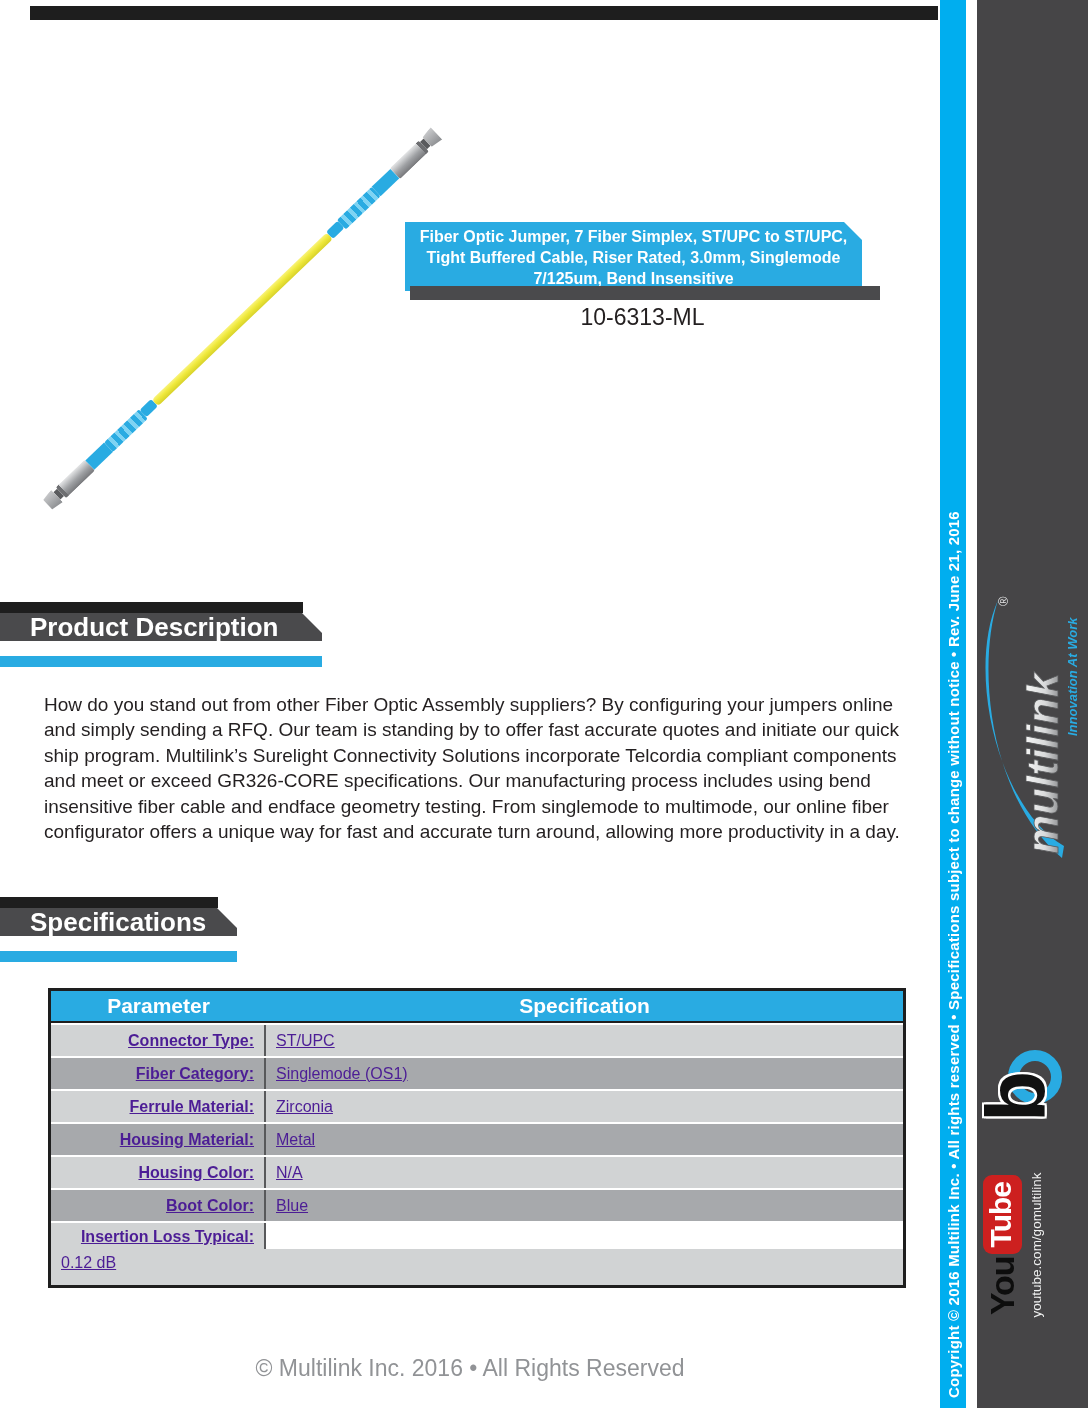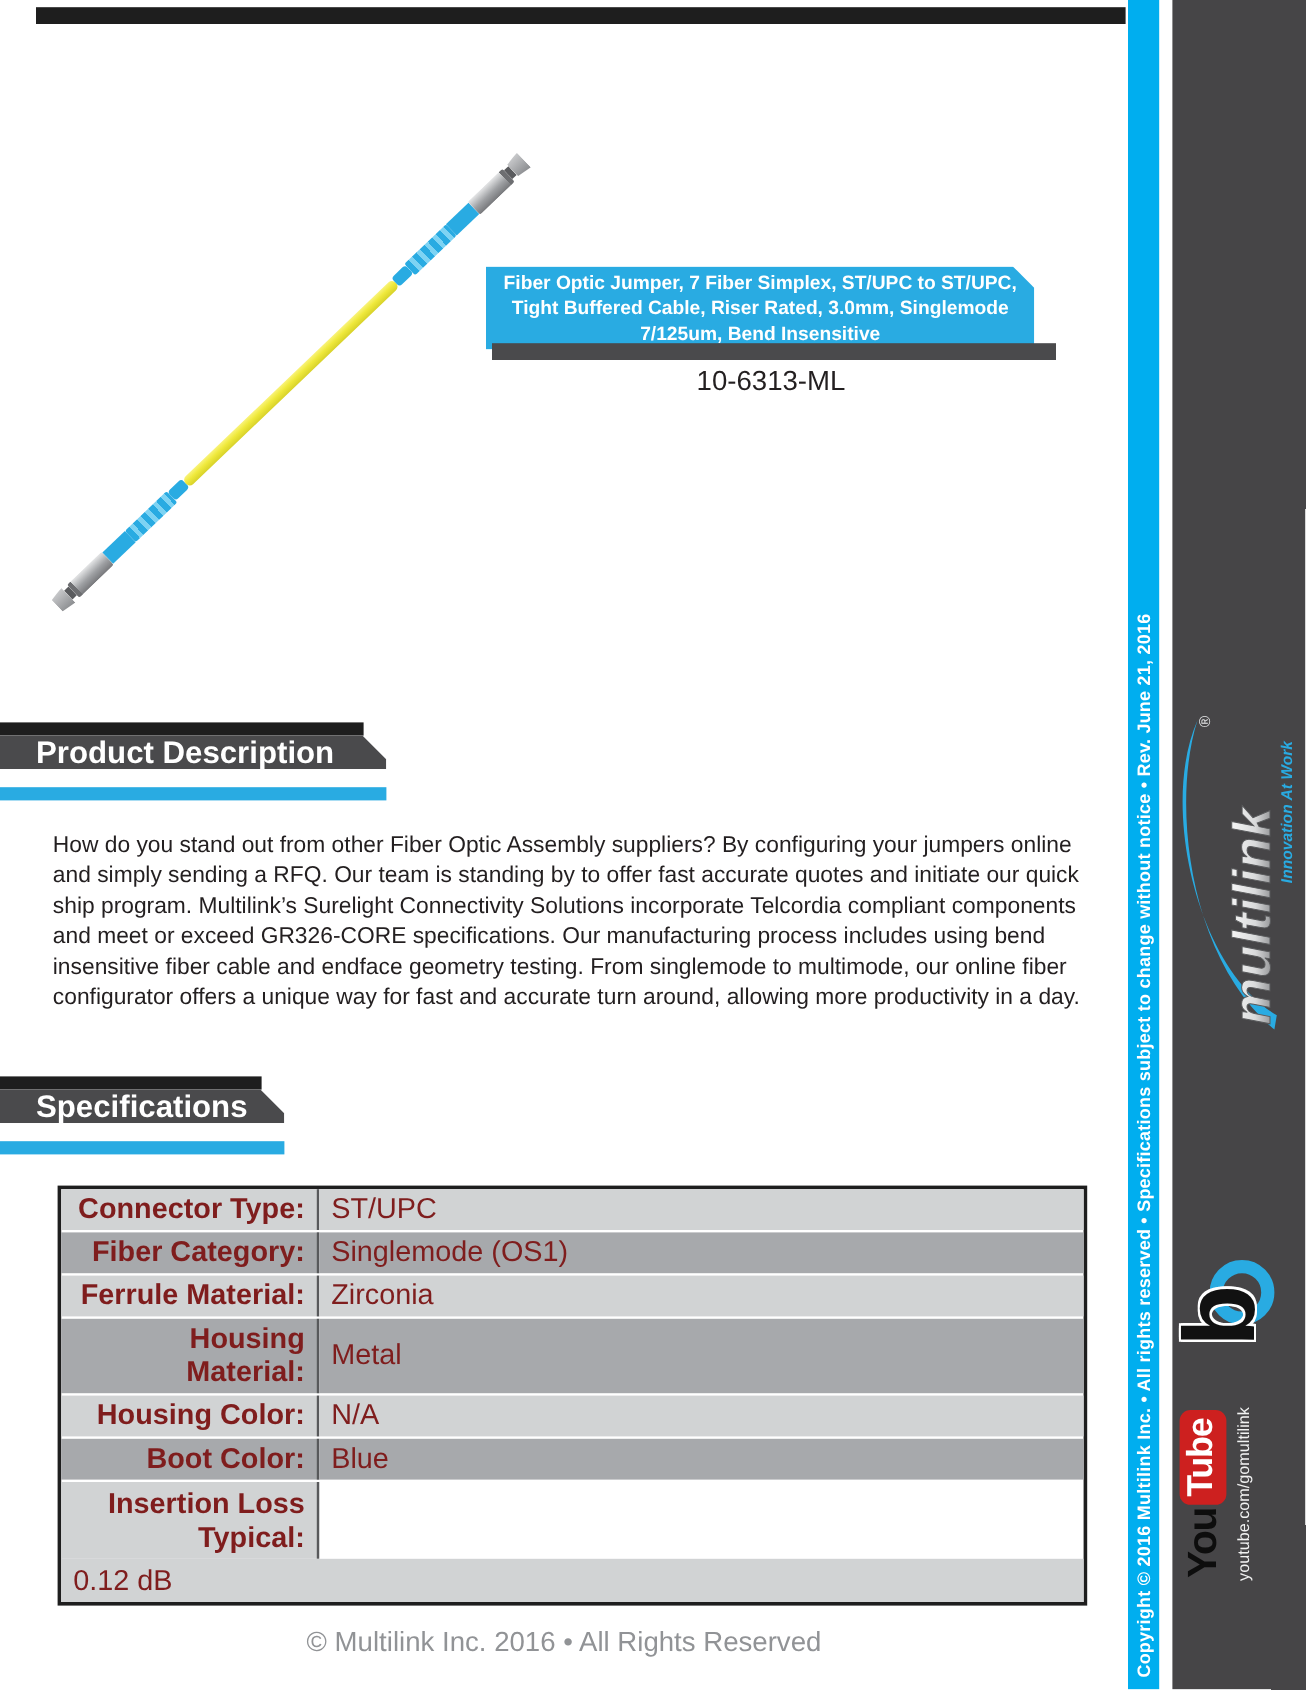--- a/index.html
+++ b/index.html
@@ -76,21 +76,21 @@
   
   .spec-table { position: absolute; left: 48px; top: 988px; width: 858px; border: 3px solid #1e1e1e; background: #ffffff; }
   .t-head { display: flex; background: #29ABE2; border-bottom: 2px solid #1e1e1e; height: 32px; }
   .t-head .th { color: #ffffff; font-weight: bold; font-size: 21px; display: flex; align-items: center; justify-content: center; }
   .col-param { width: 215px; flex: none; }
   .col-spec { flex: 1; }
   .t-row { display: flex; min-height: 31px; margin-top: 2px; }
   .t-row:first-of-type { margin-top: 0; }
   .t-row.light .cell { background: #D1D3D4; }
   .t-row.dark .cell { background: #A7A9AC; }
-  .cell { display: flex; align-items: center; font-size: 24px; color: #7f1d1d; padding: 3px 10px; }
+  .cell { display: flex; align-items: center; font-size: 16px; color: #4c1d95; padding: 3px 10px; text-decoration: underline; }
   .cell.param { justify-content: flex-end; text-align: right; font-weight: bold; border-right: 2px solid #58595B; }
   .cell.spec { justify-content: flex-start; }
   .t-row.tall { min-height: 62px; flex-direction: column; }
   .t-row.tall .cell { align-items: flex-start; padding-top: 5px; }
 
   .footer { position: absolute; left: 0; top: 1355px; width: 940px; text-align: center; font-size: 23px; color: #919396; }
 </style>
 </head>
 <body>
 
@@ -130,20 +130,24 @@
 
   <p class="body-text">How do you stand out from other Fiber Optic Assembly suppliers? By configuring your jumpers online and simply sending a RFQ. Our team is standing by to offer fast accurate quotes and initiate our quick ship program. Multilink’s Surelight Connectivity Solutions incorporate Telcordia compliant components and meet or exceed GR326-CORE specifications. Our manufacturing process includes using bend insensitive fiber cable and endface geometry testing. From singlemode to multimode, our online fiber configurator offers a unique way for fast and accurate turn around, allowing more productivity in a day.</p>
 
   <div class="sec-black" style="top:897px; width:218px;"></div>
   <div class="sec-bar" style="top:908px; width:237px;">
     <span>Specifications</span>
   </div>
   <div class="sec-cyan" style="top:951px; width:237px;"></div>
 
   <div class="spec-table">
+    <div class="t-head">
+      <div class="th col-param">Parameter</div>
+      <div class="th col-spec">Specification</div>
+    </div>
     <div class="t-row light">
       <div class="cell param col-param">Connector Type:</div>
       <div class="cell spec col-spec">ST/UPC</div>
     </div>
     <div class="t-row dark">
       <div class="cell param col-param">Fiber Category:</div>
       <div class="cell spec col-spec">Singlemode (OS1)</div>
     </div>
     <div class="t-row light">
       <div class="cell param col-param">Ferrule Material:</div>

